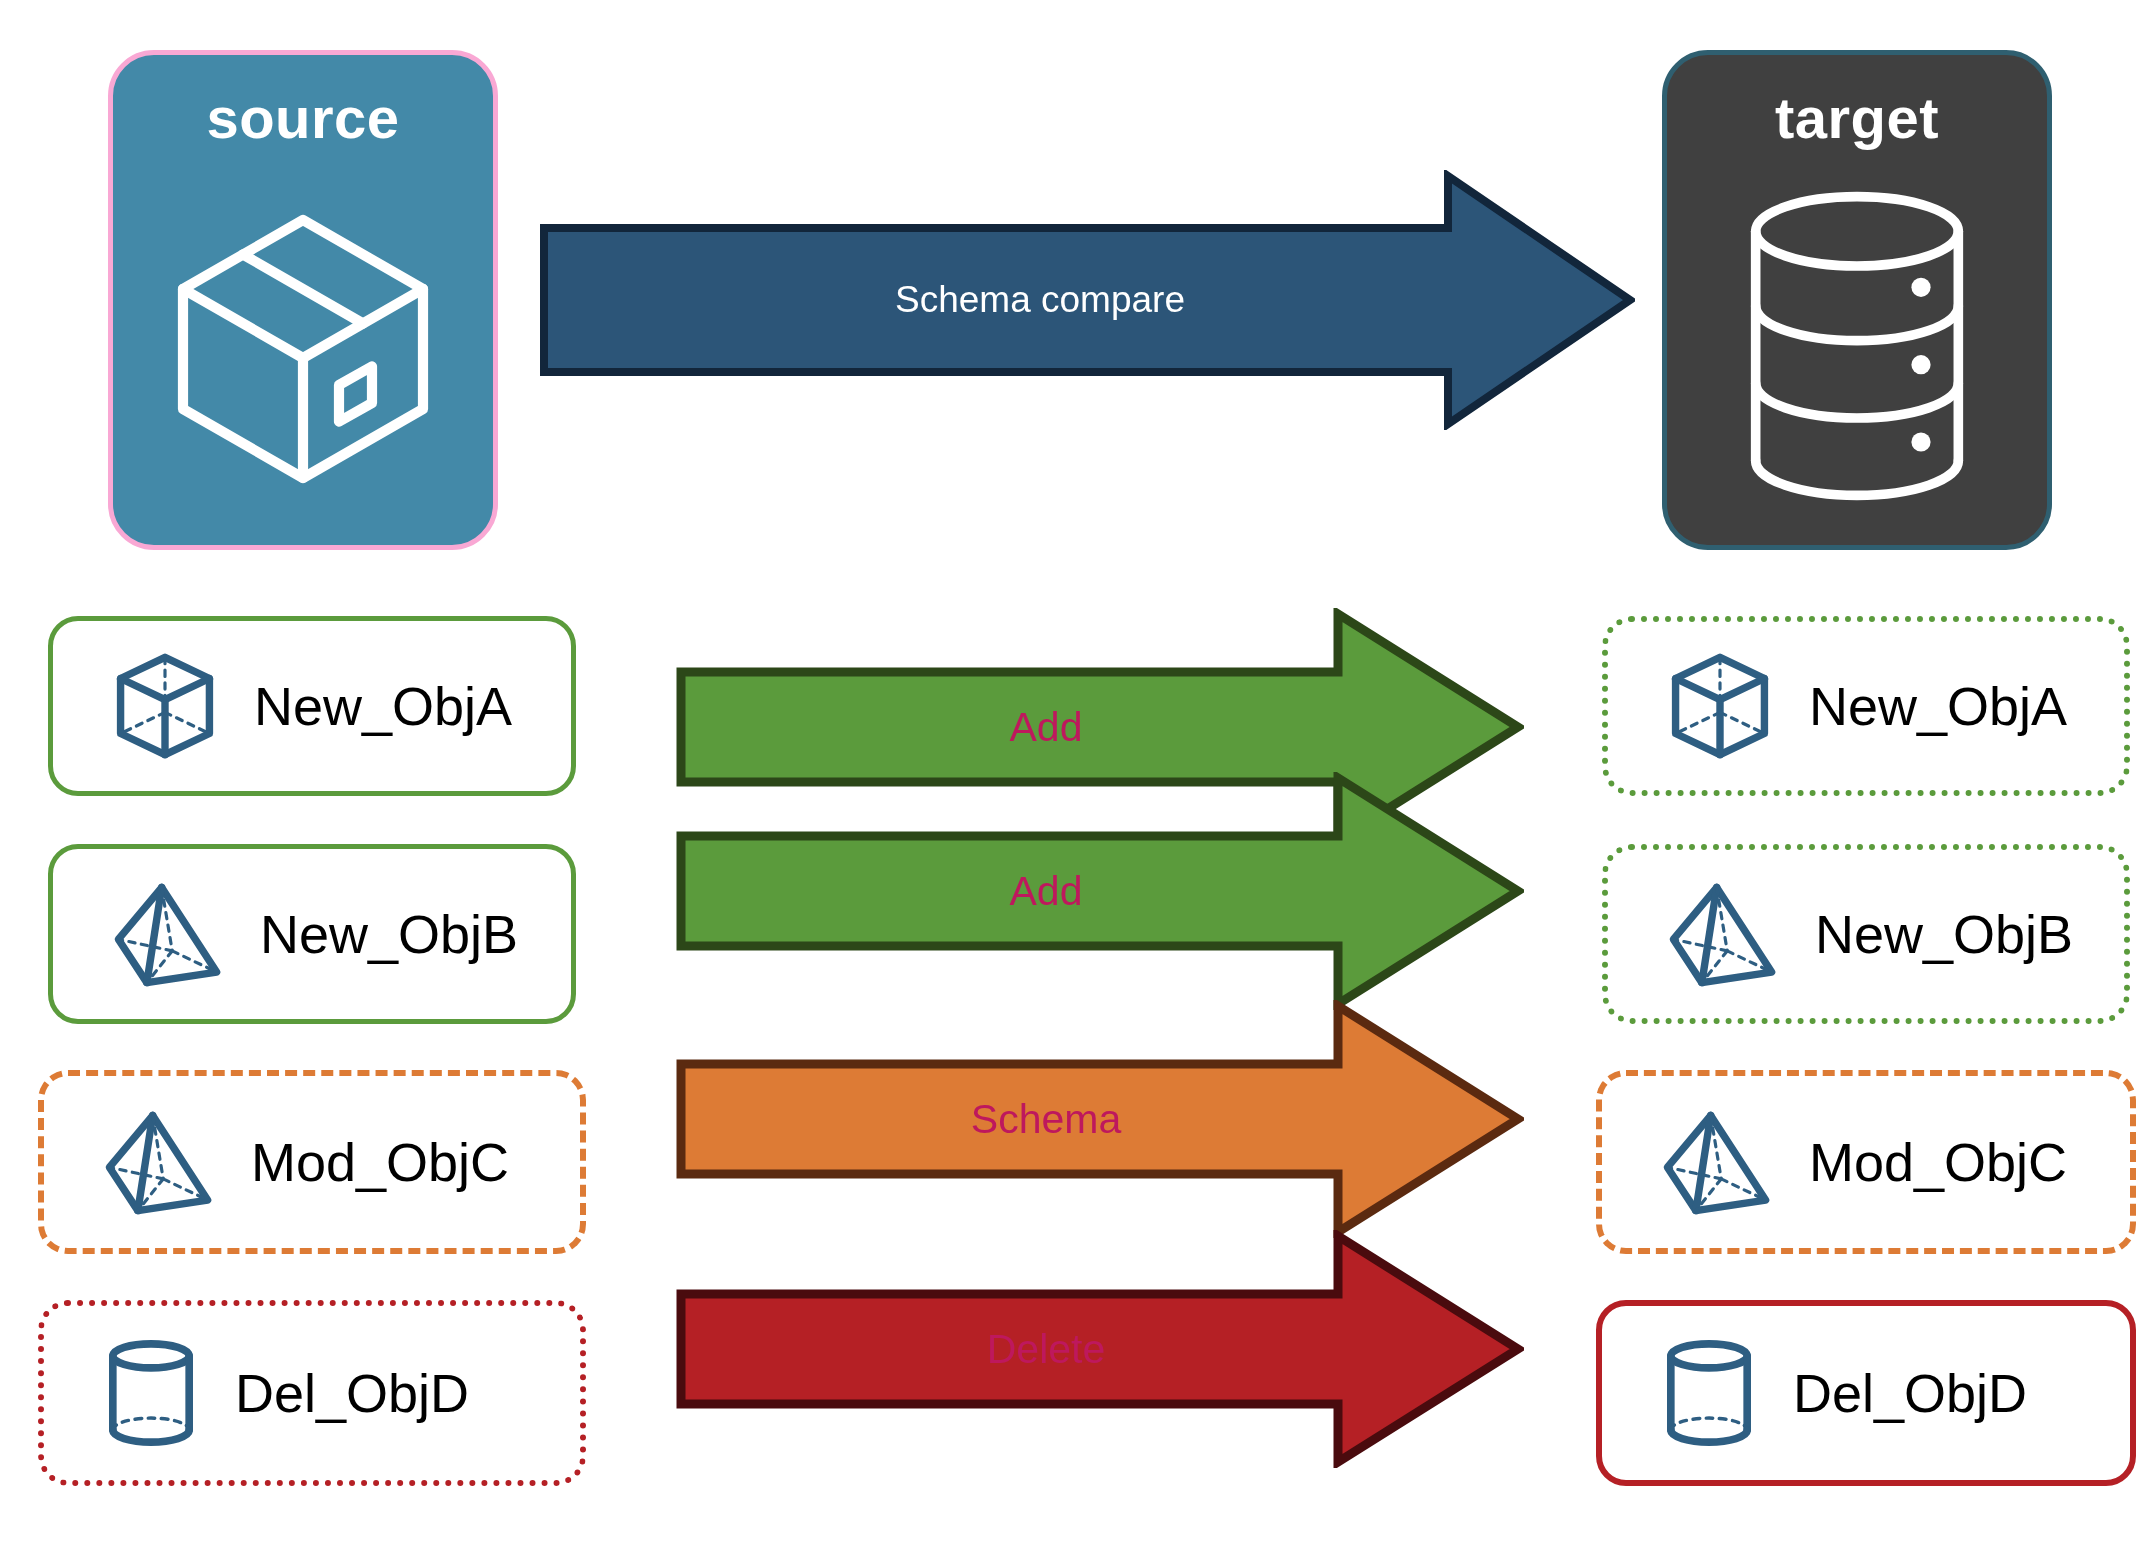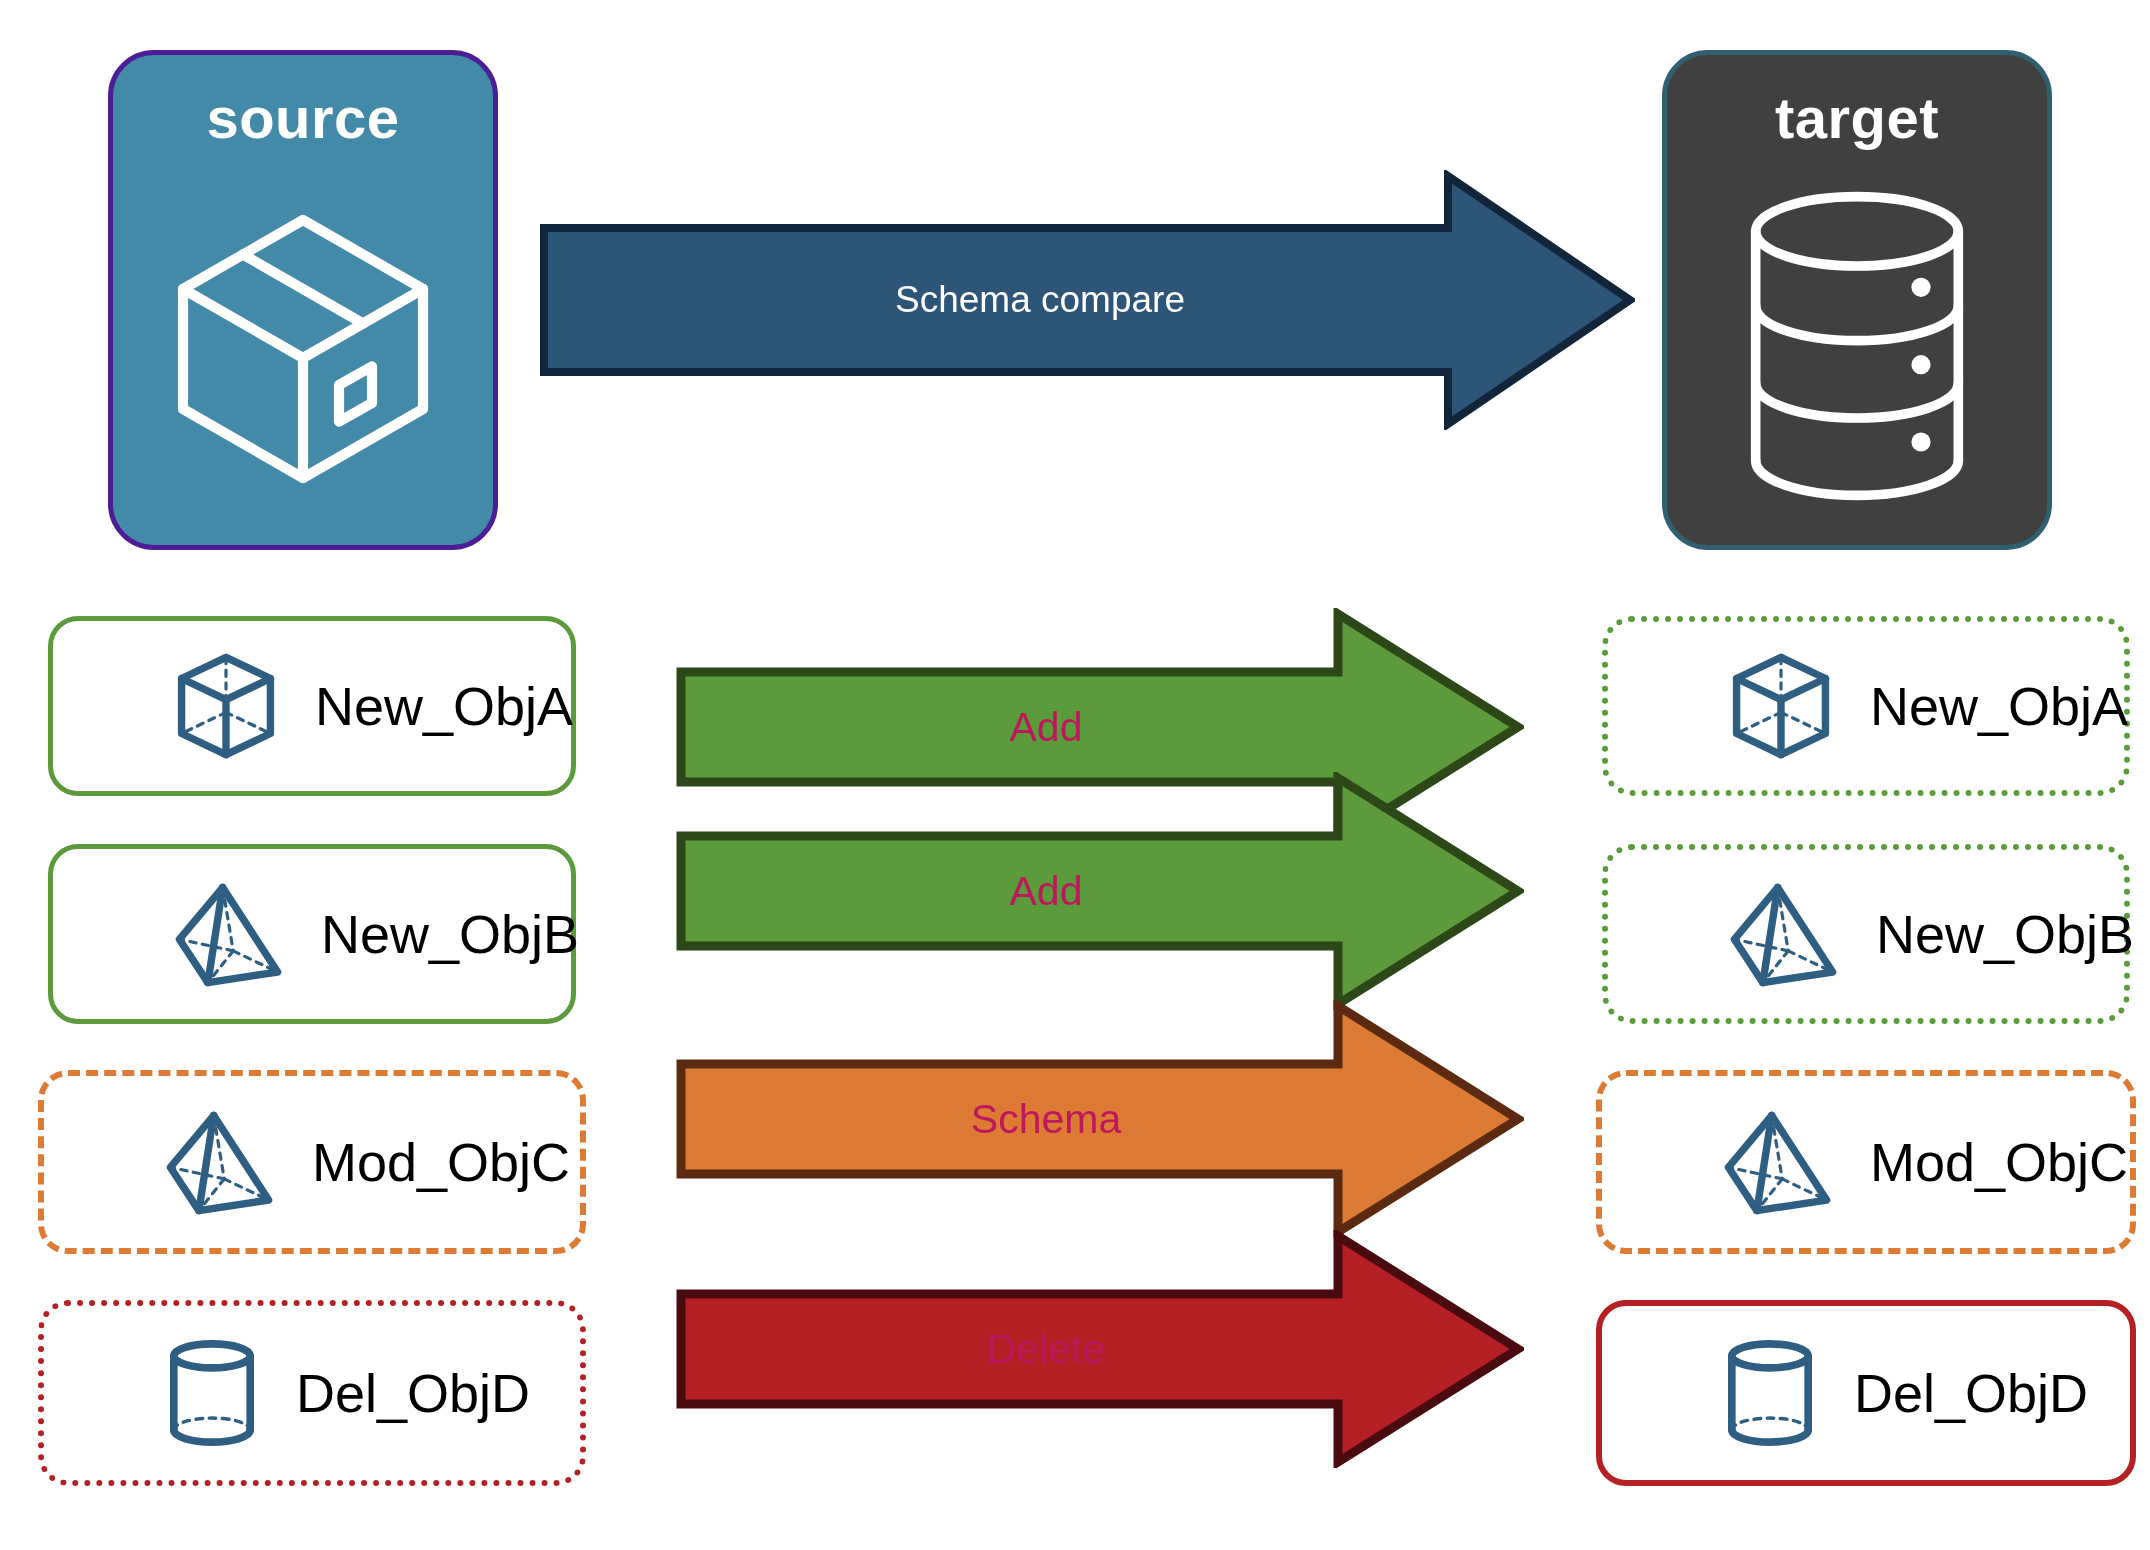--- a/index.html
+++ b/index.html
@@ -74,21 +74,21 @@
   }
 
   
   .obj-box {
     position: absolute;
     box-sizing: border-box;
     background: #ffffff;
     border-radius: 30px;
     display: flex;
     align-items: center;
-    padding-left: 120px;
+    padding-left: 59px;
     gap: 36px;
   }
   .obj-label {
     font-size: 54px;
     color: #000000;
     white-space: nowrap;
     user-select: none;
   }
   .obj-icon { flex: 0 0 auto; display: block; }
 
@@ -111,21 +111,21 @@
     font-size: 41px;
     user-select: none;
     pointer-events: none;
   }
 </style>
 </head>
 <body>
 
 <div id="stage">
 
-  <div class="endpoint" id="source-card" style="background:#4389A8;border:5px solid #4c1d95;">
+  <div class="endpoint" id="source-card" style="background:#4389A8;border:5px solid #f9a8d4;">
     <div class="endpoint-title">source</div>
     <div class="endpoint-art">
       <svg width="300" height="300" viewBox="0 0 100 100">
         <g fill="none" stroke="#ffffff" stroke-width="3.4" stroke-linejoin="round" stroke-linecap="round">
           <path d="M50 8 L90 31 L90 71 L50 94 L10 71 L10 31 Z"></path>
           <path d="M10 31 L50 54 L90 31"></path>
           <path d="M50 54 L50 94"></path>
           <path d="M30 19.5 L70 42.5"></path>
           <path d="M62 63 L73 56.8 L73 69 L62 75.2 Z"></path>
         </g>

